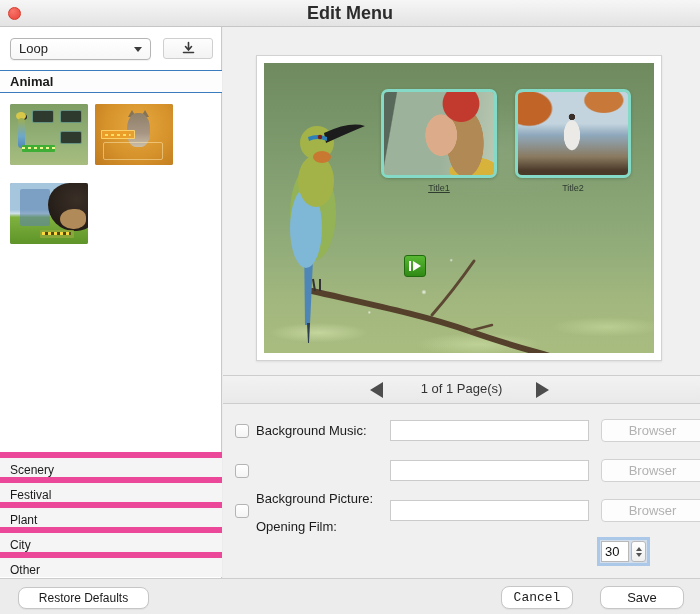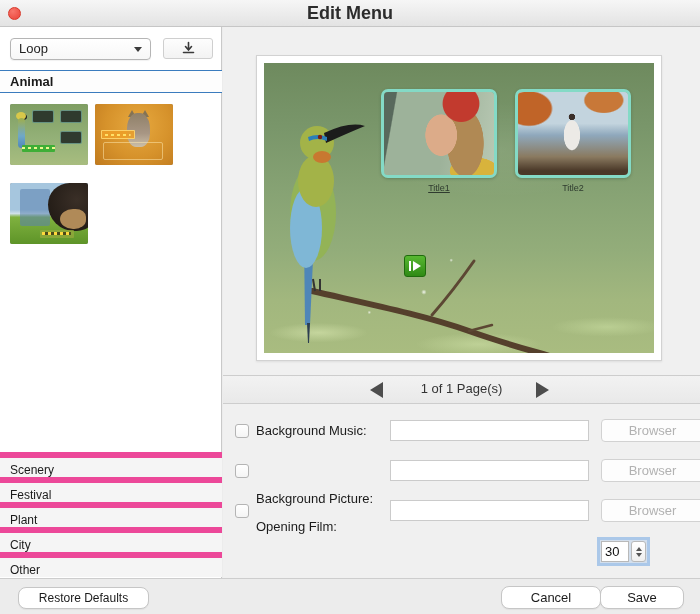--- a/index.html
+++ b/index.html
@@ -143,21 +143,21 @@
     border-radius:3px; display:flex; flex-direction:column; align-items:center; justify-content:center; gap:2px; }
   .st-up { width:0; height:0; border-left:3px solid transparent; border-right:3px solid transparent; border-bottom:4px solid #555; }
   .st-down { width:0; height:0; border-left:3px solid transparent; border-right:3px solid transparent; border-top:4px solid #555; }
 
   
   .footer-line { position:absolute; left:0; top:578px; width:700px; height:1px; background:#cdcdcd; }
   .footer { position:absolute; left:0; top:579px; width:700px; height:35px; background:#ececec; }
   .btn { position:absolute; background:#ffffff; border:1px solid #c6c6c6; border-radius:8px;
     font-size:13px; color:#1b1b1b; text-align:center; box-shadow:0 1px 1px rgba(0,0,0,.05); }
   .restore-btn { left:18px; top:8px; width:131px; height:22px; line-height:20px; font-size:12px; }
-  .cancel-btn { left:501px; top:7px; width:100px; height:23px; line-height:21px; }
+  .cancel-btn { left:501px; top:7px; width:72px; height:23px; line-height:21px;font-family:Liberation Mono, monospace; }
   .save-btn { left:600px; top:7px; width:84px; height:23px; line-height:21px; }
 </style>
 </head>
 <body>
 
 <div class="win">
 
   <div class="titlebar">
     <div class="close-btn"></div>
     <div class="title">Edit Menu</div>

